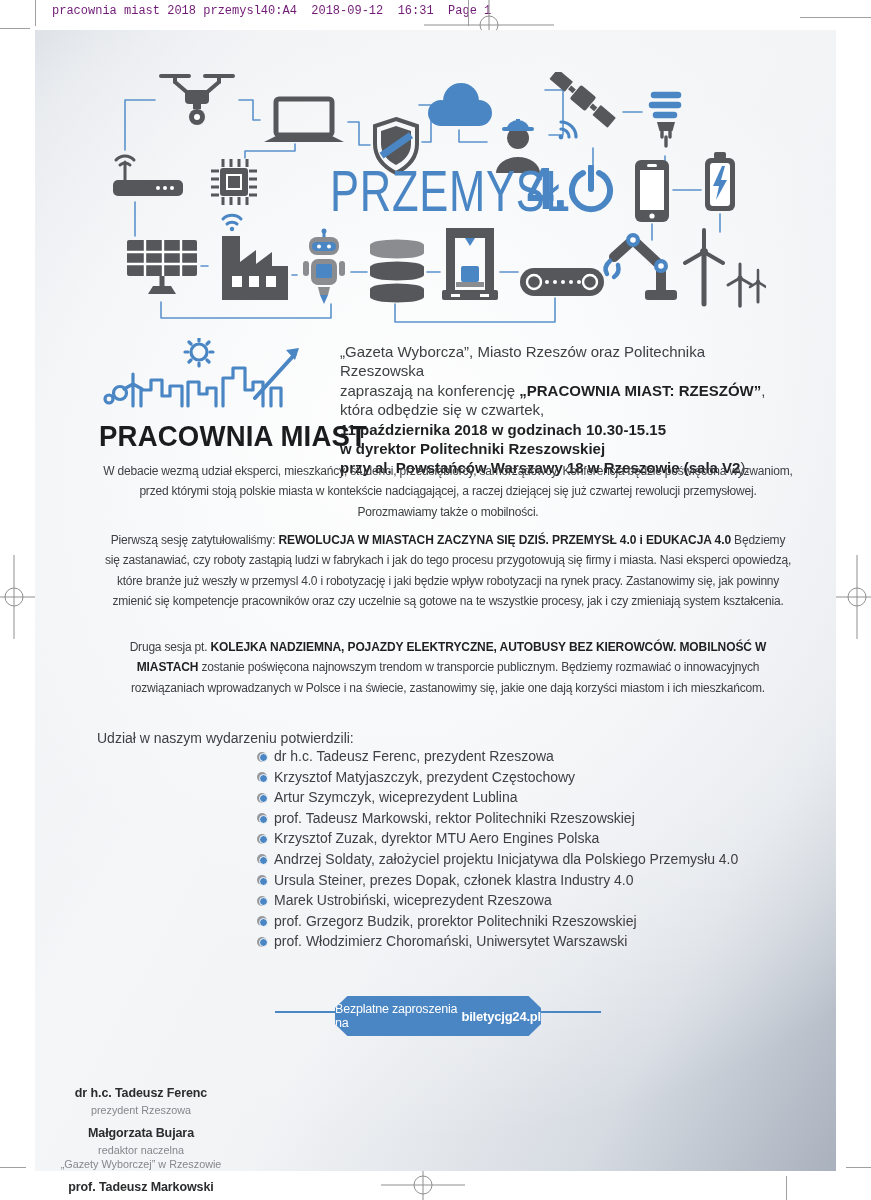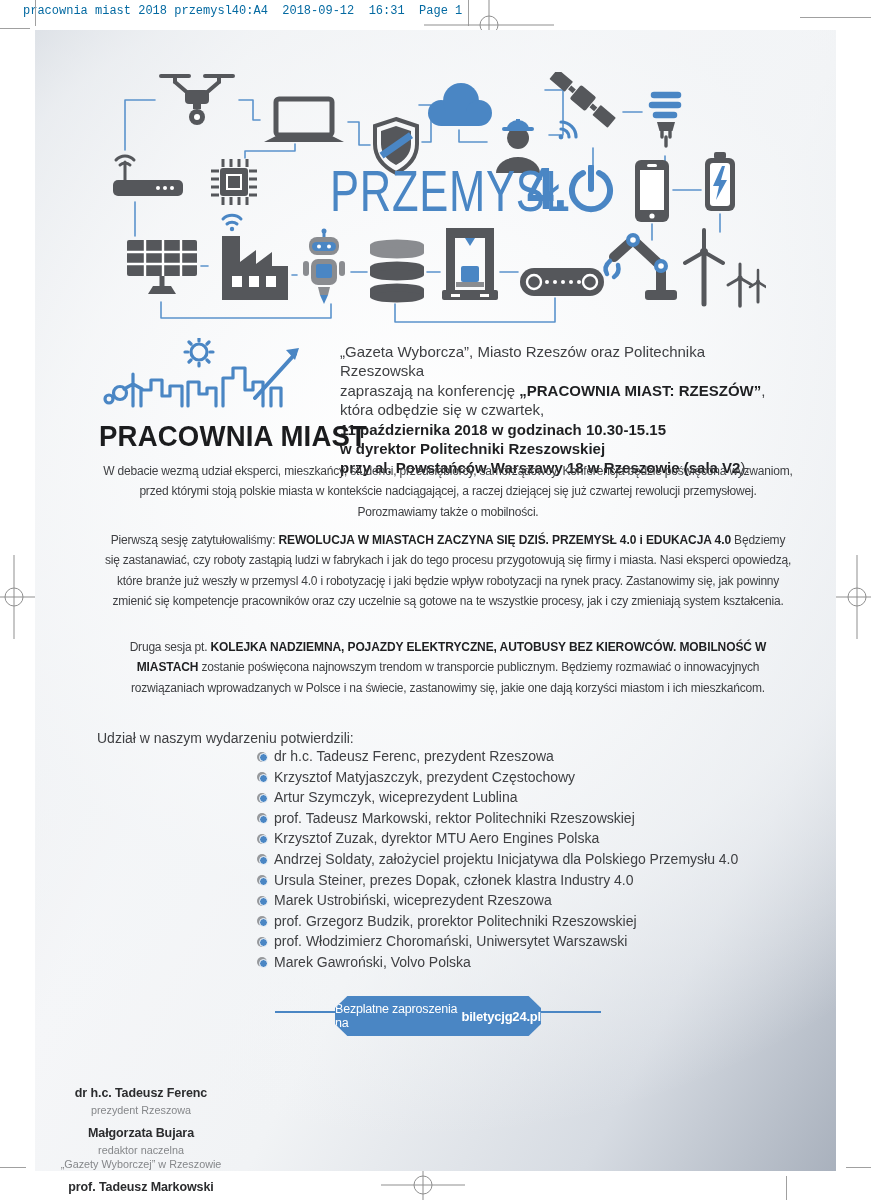--- a/index.html
+++ b/index.html
@@ -9,22 +9,22 @@
     --mid:#8a8c90;
     --body:#3f4043;
     --bold:#1f2022;
   }
   *{margin:0;padding:0;box-sizing:border-box;}
   html,body{background:#fff;}
   body{font-family:"Liberation Sans",sans-serif;}
   .canvas{position:relative;width:871px;height:1200px;background:#fff;overflow:hidden;}
 
   
-  .proof-header{position:absolute;left:23px;top:4px;font-family:"Liberation Mono","DejaVu Sans Mono",monospace;
-    font-size:12px;color:#0369a1;white-space:pre;}
+  .proof-header{position:absolute;left:52px;top:4px;font-family:"Liberation Mono","DejaVu Sans Mono",monospace;
+    font-size:12px;color:#701a75;white-space:pre;}
   .cropline{position:absolute;background:#a0a0a0;}
   svg.reg{position:absolute;stroke:#8f8f8f;stroke-width:1;fill:none;}
 
   
   .page{position:absolute;left:35px;top:30px;width:801px;height:1141px;
     background:
       radial-gradient(130% 85% at 46% 36%, rgba(255,255,255,.96) 0%, rgba(243,245,247,.75) 48%, rgba(255,255,255,0) 72%),
       linear-gradient(118deg,#c6ccd5 0%,#e9ebee 16%,#f5f6f8 38%,#f1f3f5 58%,#d6dbe2 82%,#a9b1bd 100%);
   }
 
@@ -432,21 +432,20 @@
       <li><span class="bullet"></span><span>dr h.c. Tadeusz Ferenc, prezydent Rzeszowa</span></li>
       <li><span class="bullet"></span><span>Krzysztof Matyjaszczyk, prezydent Częstochowy</span></li>
       <li><span class="bullet"></span><span>Artur Szymczyk, wiceprezydent Lublina</span></li>
       <li><span class="bullet"></span><span>prof. Tadeusz Markowski, rektor Politechniki Rzeszowskiej</span></li>
       <li><span class="bullet"></span><span>Krzysztof Zuzak, dyrektor MTU Aero Engines Polska</span></li>
       <li><span class="bullet"></span><span>Andrzej Soldaty, założyciel projektu Inicjatywa dla Polskiego Przemysłu 4.0</span></li>
       <li><span class="bullet"></span><span>Ursula Steiner, prezes Dopak, członek klastra Industry 4.0</span></li>
       <li><span class="bullet"></span><span>Marek Ustrobiński, wiceprezydent Rzeszowa</span></li>
       <li><span class="bullet"></span><span>prof. Grzegorz Budzik, prorektor Politechniki Rzeszowskiej</span></li>
       <li><span class="bullet"></span><span>prof. Włodzimierz Choromański, Uniwersytet Warszawski</span></li>
-      <li><span class="bullet"></span><span>Marek Gawroński, Volvo Polska</span></li>
     </ul>
 
     <div class="ribbon-line"></div>
     <div class="ribbon">
       <span>Bezplatne zaproszenia na </span>
         <b>biletycjg24.pl</b>
     </div>
 
     <div class="signs">
       <div class="sign">

